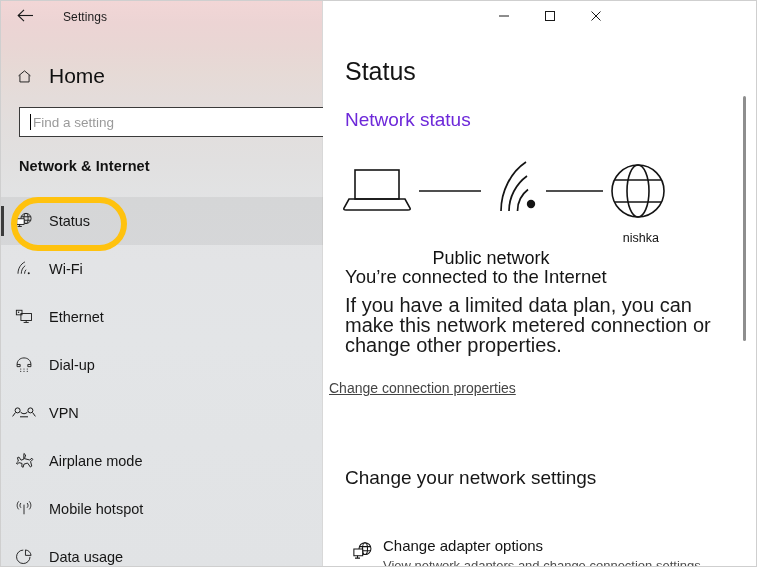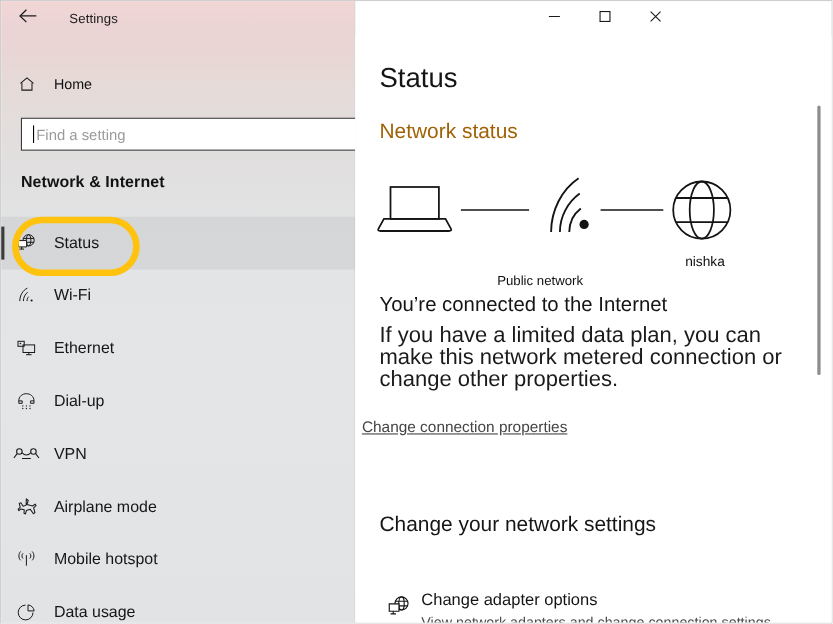--- a/index.html
+++ b/index.html
@@ -81,21 +81,21 @@
     left: 0; top: 59px;
     width: 322px; height: 32px;
     display: flex; align-items: center;
     cursor: default;
   }
   .home-icon {
     width: 46px;
     display: flex; align-items: center; justify-content: center;
   }
   .home-label {
-    font-size: 13px;
+    font-size: 21px;
     color: #101010;
     margin-left: 2px;
   }
 
   .searchbox {
     position: absolute;
     left: 18px; top: 106px;
     width: 343px; height: 30px;
     box-sizing: border-box;
     border: 1px solid #3a3a3a;
@@ -183,21 +183,21 @@
     position: absolute;
     left: 22px; top: 24px;
     font-size: 25px;
     color: #141414;
     font-weight: normal;
   }
   .sec-head {
     position: absolute;
     left: 22px; top: 76px;
     font-size: 19px;
-    color: #a16207;
+    color: #6d28d9;
     font-weight: normal;
   }
 
   .diagram {
     position: absolute;
     left: 18px; top: 125px;
     width: 330px; height: 100px;
   }
   .net-name {
     position: absolute;
@@ -205,21 +205,21 @@
     width: 300px;
     text-align: right;
     font-size: 12.5px;
     color: #111;
   }
   .net-type {
     position: absolute;
     left: 18px; top: 215px;
     width: 300px;
     text-align: center;
-    font-size: 12px;
+    font-size: 18px;
     color: #111;
   }
 
   .status-line {
     position: absolute;
     left: 22px; top: 233px;
     font-size: 18.5px;
     color: #151515;
   }
   .desc {

